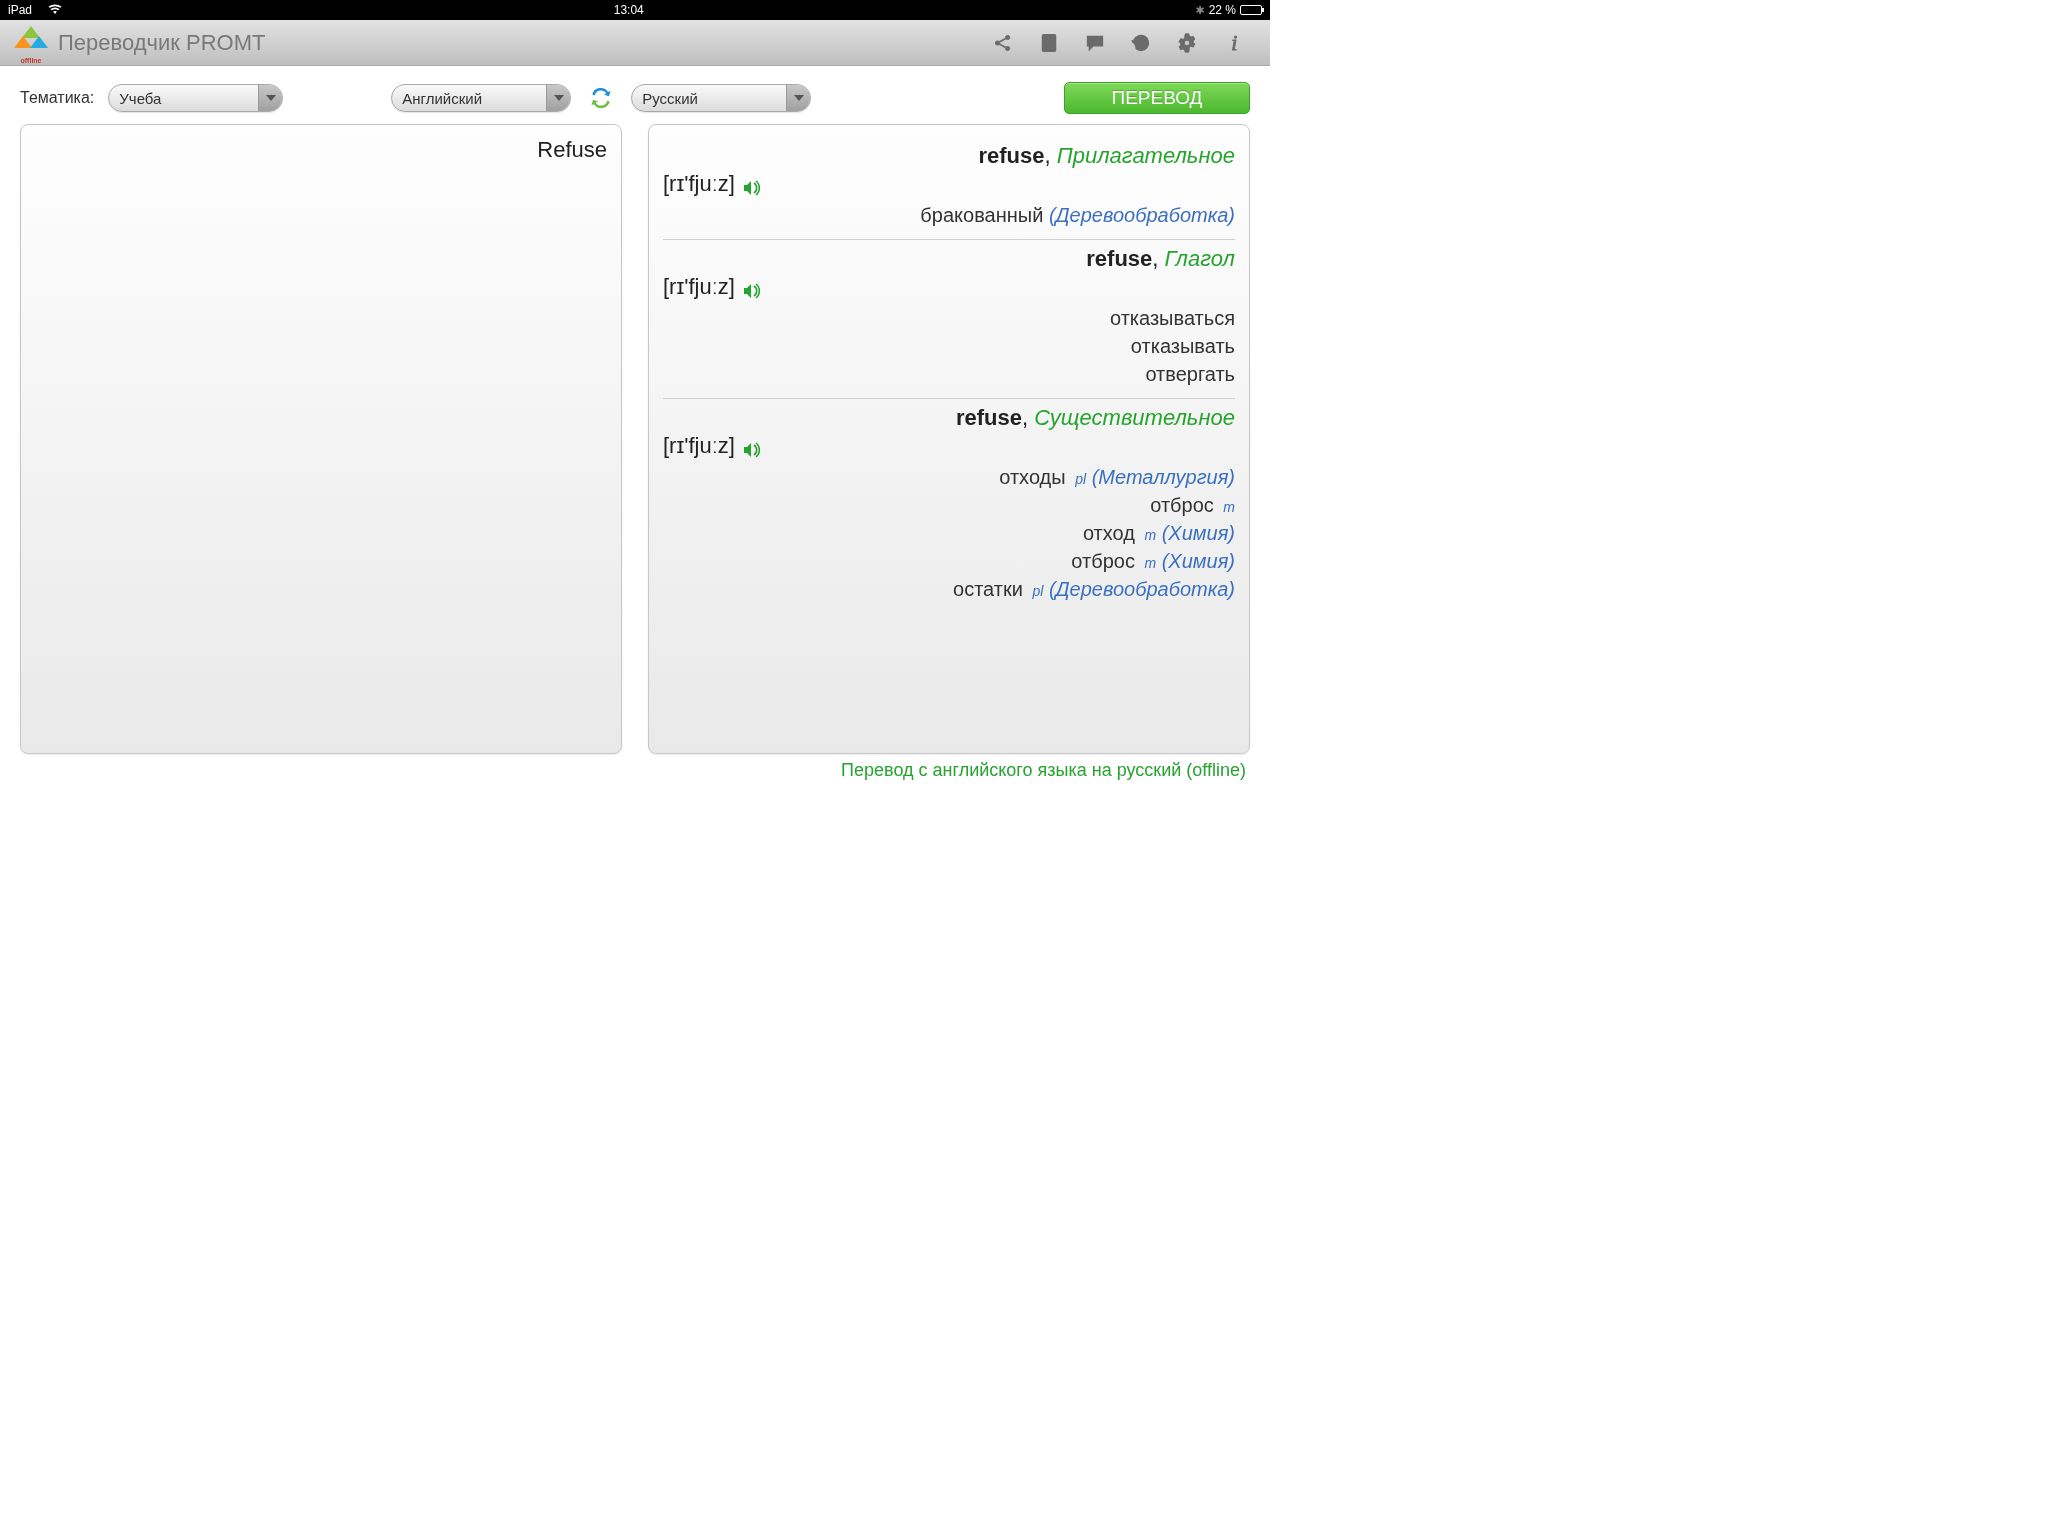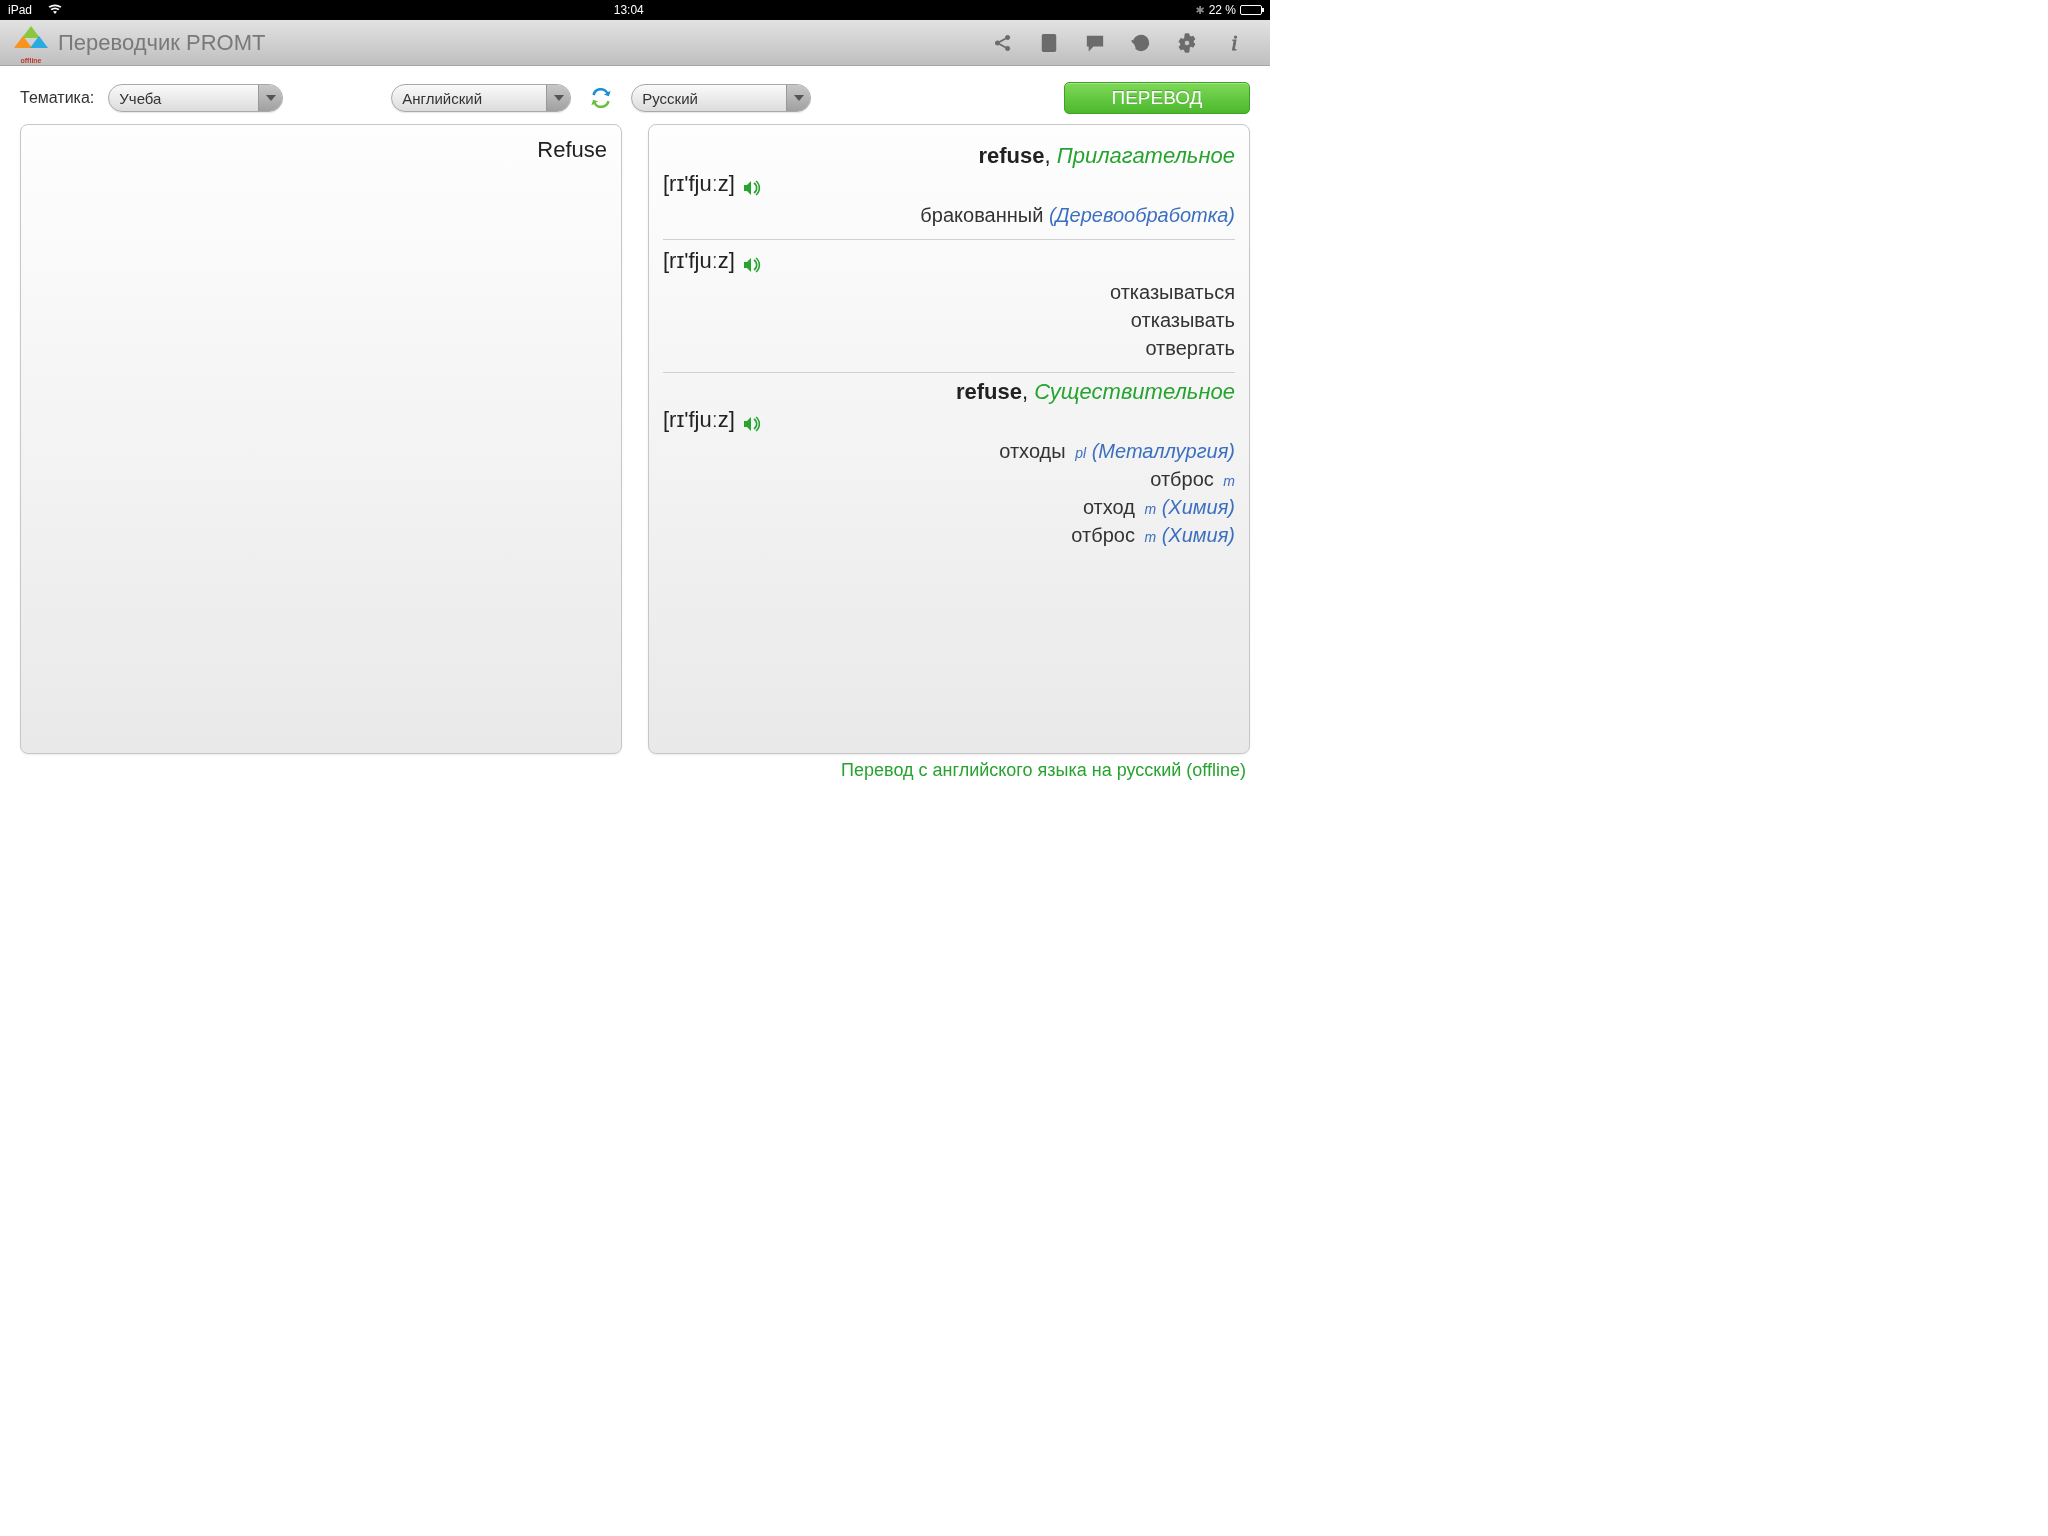--- a/index.html
+++ b/index.html
@@ -171,20 +171,21 @@
               <path d="M1 5 h3 l4 -4 v14 l-4 -4 h-3 Z"></path>
               <path d="M11 3 a6 6 0 0 1 0 10" fill="none" stroke="#27a32f" stroke-width="1.6"></path>
               <path d="M13 1 a9 9 0 0 1 0 14" fill="none" stroke="#27a32f" stroke-width="1.6"></path>
             </svg></span>
         </div>
         <div class="meanings">
           <div class="meaning"><span>бракованный</span> <span class="dom">(Деревообработка)</span></div>
         </div>
       </div>
       <div class="entry">
+        <div class="entry-head"><span class="entry-word">refuse</span><span class="entry-comma">, </span><span class="entry-pos">Глагол</span></div>
         <div class="entry-pron">
           <span>[rɪ'fjuːz]</span> 
           <span class="speaker"><svg viewBox="0 0 18 16">
               <path d="M1 5 h3 l4 -4 v14 l-4 -4 h-3 Z"></path>
               <path d="M11 3 a6 6 0 0 1 0 10" fill="none" stroke="#27a32f" stroke-width="1.6"></path>
               <path d="M13 1 a9 9 0 0 1 0 14" fill="none" stroke="#27a32f" stroke-width="1.6"></path>
             </svg></span>
         </div>
         <div class="meanings">
           <div class="meaning"><span>отказываться</span></div>
@@ -200,18 +201,19 @@
               <path d="M1 5 h3 l4 -4 v14 l-4 -4 h-3 Z"></path>
               <path d="M11 3 a6 6 0 0 1 0 10" fill="none" stroke="#27a32f" stroke-width="1.6"></path>
               <path d="M13 1 a9 9 0 0 1 0 14" fill="none" stroke="#27a32f" stroke-width="1.6"></path>
             </svg></span>
         </div>
         <div class="meanings">
           <div class="meaning"><span>отходы</span> <span class="gram">pl</span> <span class="dom">(Металлургия)</span></div>
           <div class="meaning"><span>отброс</span> <span class="gram">m</span></div>
           <div class="meaning"><span>отход</span> <span class="gram">m</span> <span class="dom">(Химия)</span></div>
           <div class="meaning"><span>отброс</span> <span class="gram">m</span> <span class="dom">(Химия)</span></div>
+          <div class="meaning"><span>остатки</span> <span class="gram">pl</span> <span class="dom">(Деревообработка)</span></div>
         </div>
       </div>
     </div>
 </div>
 
 <div class="footnote">Перевод с английского языка на русский (offline)</div>
 
 </body></html>

